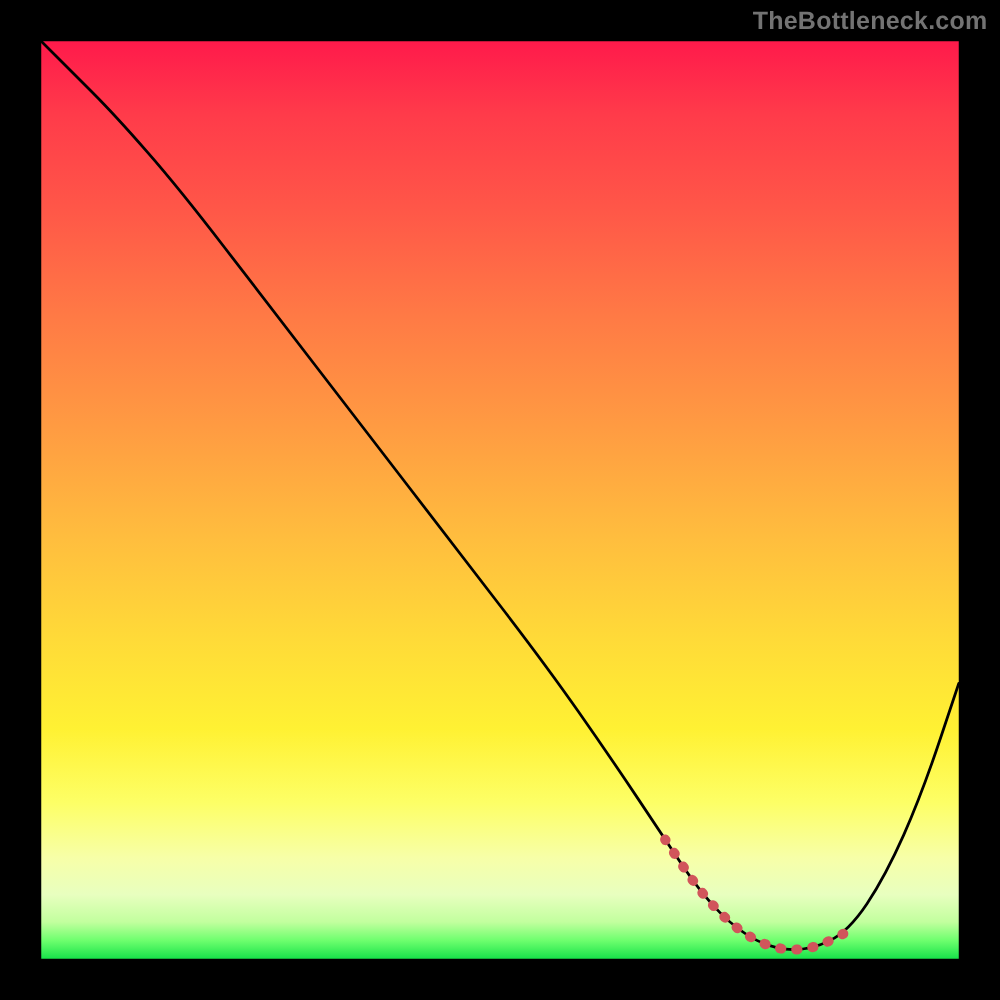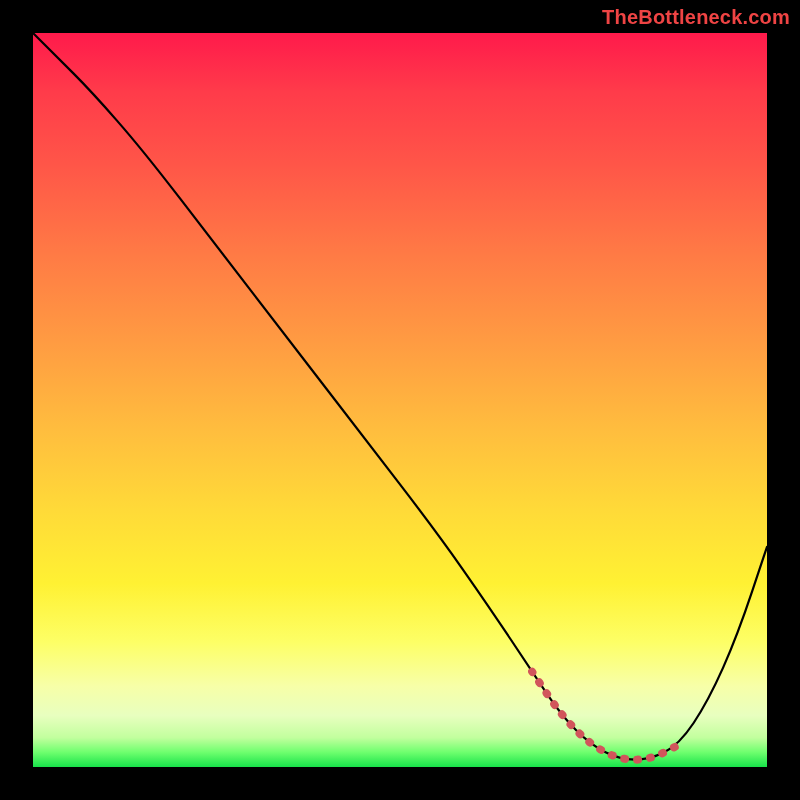--- a/index.html
+++ b/index.html
@@ -43,21 +43,21 @@
       #18e24a 100%
     );
   }
   .watermark {
     position: absolute;
     top: 6px;
     right: 10px;
     font-family: Arial, Helvetica, sans-serif;
     font-size: 20px;
     font-weight: 600;
-    color: #ef4444;
+    color: #737373;
     letter-spacing: 0.2px;
     user-select: none;
   }
   svg.curve {
     position: absolute;
     left: 0;
     top: 0;
     width: 734px;
     height: 734px;
     overflow: visible;

